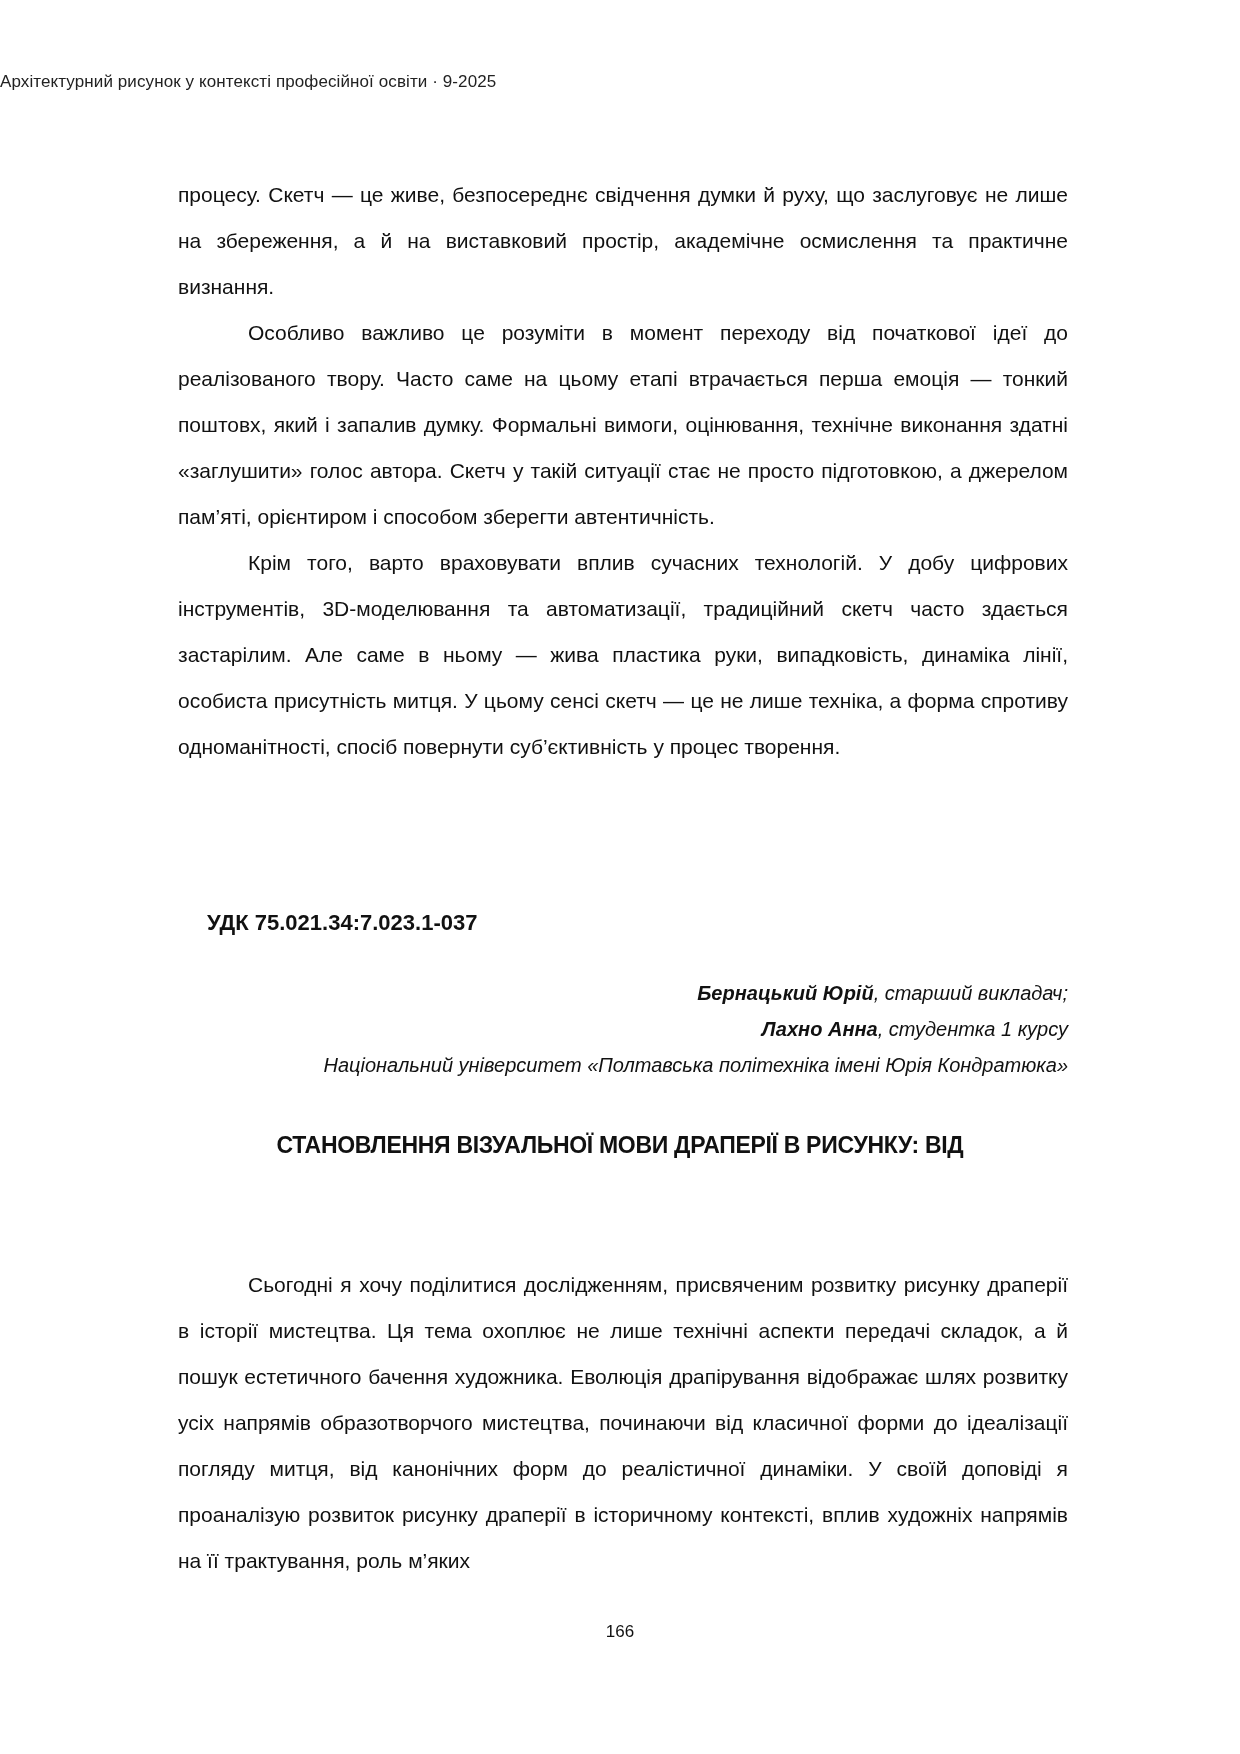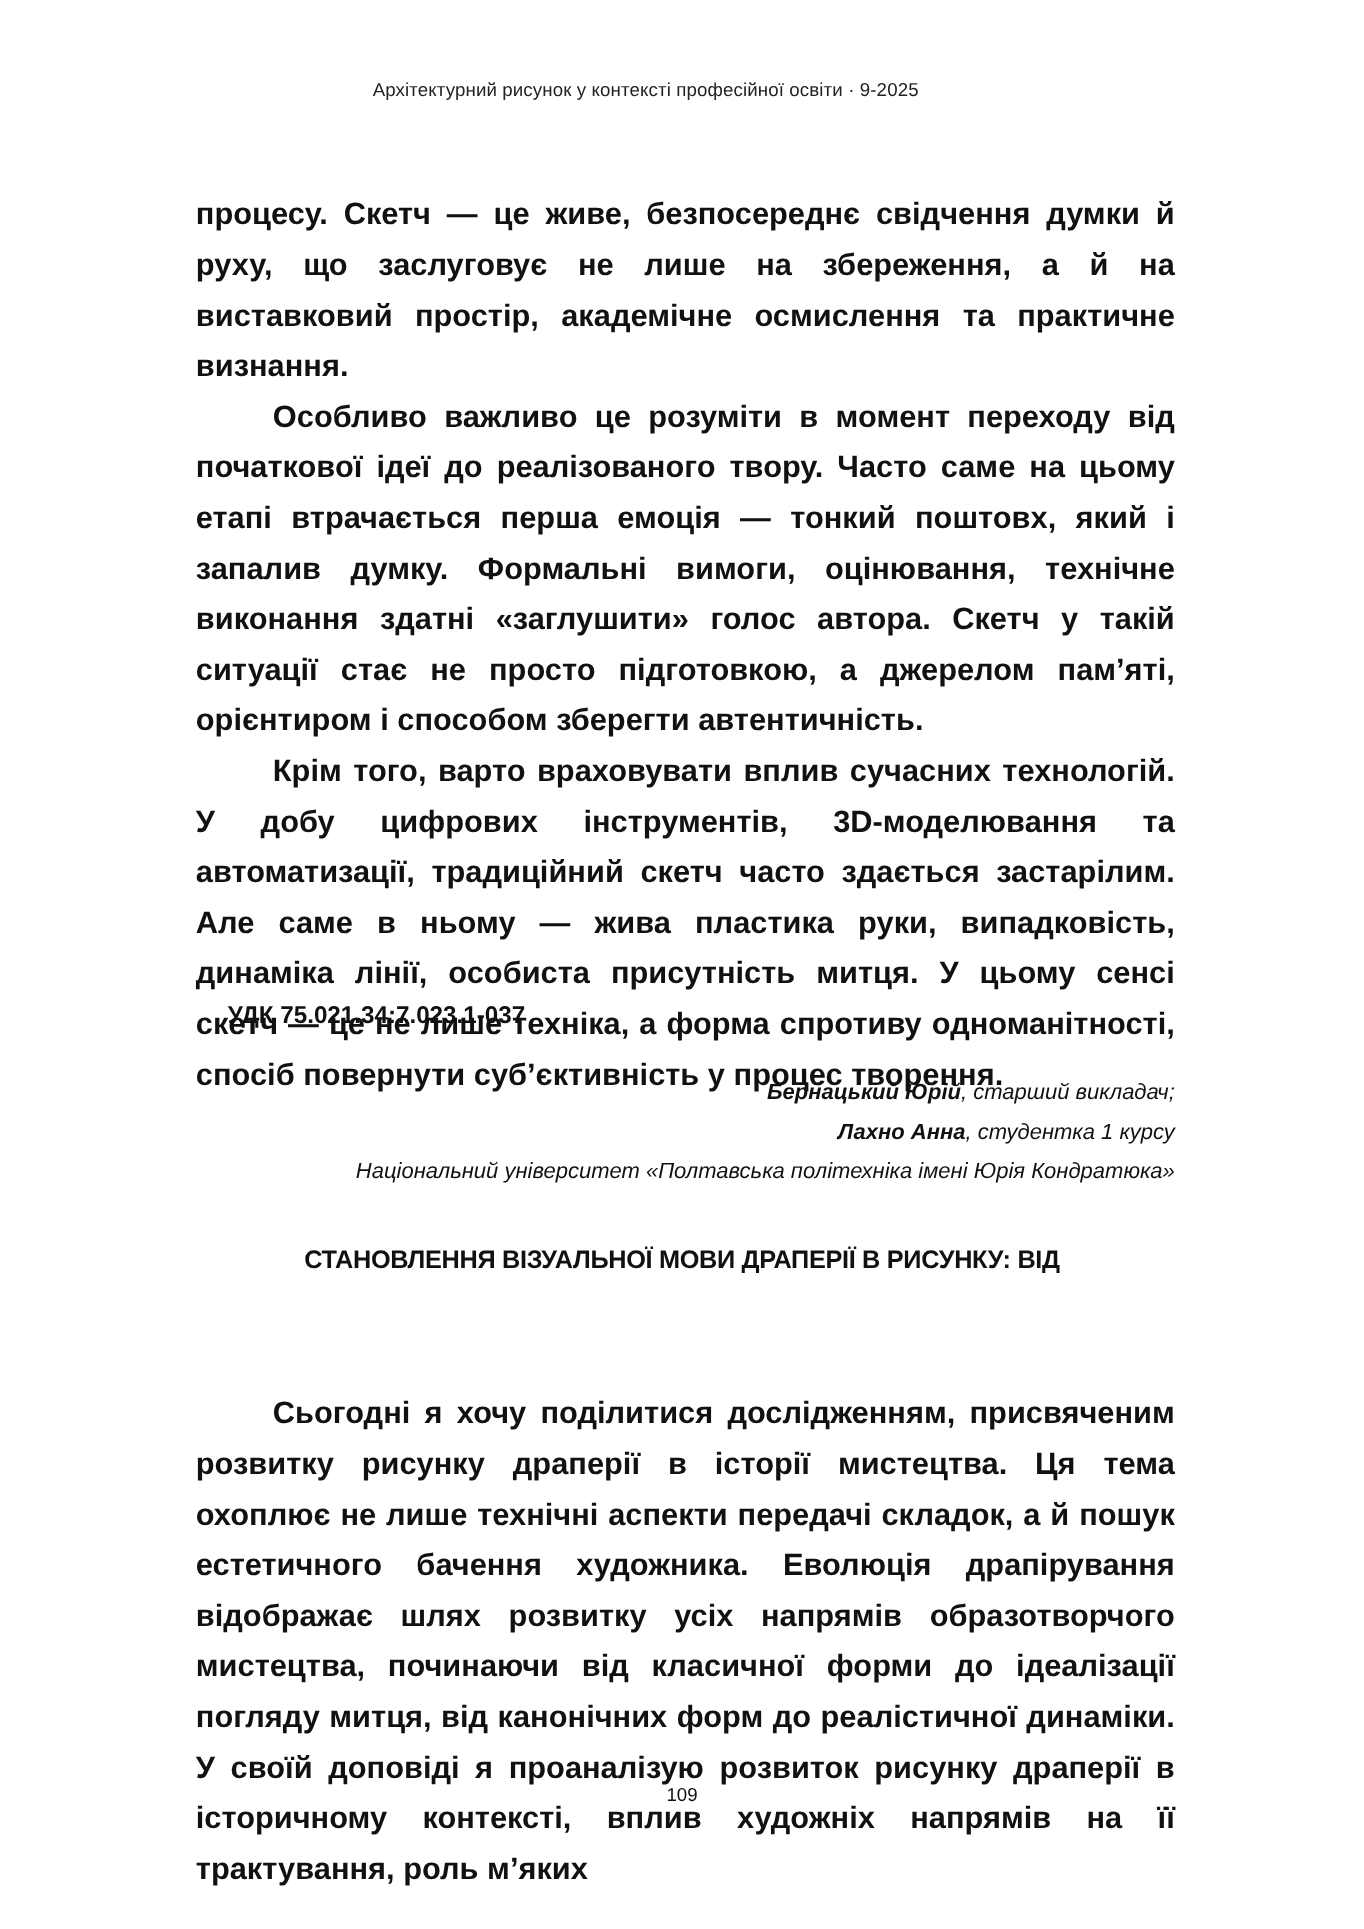--- a/index.html
+++ b/index.html
@@ -1,21 +1,21 @@
 <!DOCTYPE html>
 <html><head>
 <meta charset="utf-8">
 <style>
   html, body { margin: 0; padding: 0; background: #ffffff; }
   body { width: 1240px; height: 1754px; position: relative; overflow: hidden;
          font-family: "Liberation Sans", "DejaVu Sans", sans-serif; color: #111; }
   .page { position: absolute; left: 0; top: 0; width: 1240px; height: 1754px; }
-  .running-header { position: absolute; top: 72px; left: 0; width: 1174px; text-align: center;
+  .running-header { position: absolute; top: 72px; left: 0; width: 1174px; text-align: left;
                     font-size: 17px; color: #222; letter-spacing: 0.1px; }
-  .body-block { position: absolute; left: 178px; width: 890px; font-size: 28px; line-height: 46px; font-weight: bold; }
+  .body-block { position: absolute; left: 178px; width: 890px; font-size: 21px; line-height: 46px; }
   .para { margin: 0; text-align: justify; text-align-last: left; }
   .para.indent { text-indent: 70px; }
   .udc { position: absolute; left: 178px; top: 910px; font-size: 22px; font-weight: bold; margin-left: 29px; }
   .authors { position: absolute; right: 172px; top: 975px; width: 900px; text-align: right;
              font-size: 20px; line-height: 36px; font-style: italic; }
   .authors b { font-weight: bold; margin-top: 24px; }
   .title { position: absolute; left: 150px; width: 940px; top: 1120px; text-align: center;
            font-size: 23px; font-weight: bold; line-height: 50px; letter-spacing: -0.3px; }
   .page-number { position: absolute; top: 1622px; left: 0; width: 1240px; text-align: center; font-size: 17px; }
 </style>
@@ -45,14 +45,14 @@
   </div>
 
   <div class="title">
     <div>СТАНОВЛЕННЯ ВІЗУАЛЬНОЇ МОВИ ДРАПЕРІЇ В РИСУНКУ: ВІД</div>
   </div>
 
   <div class="body-block" style="top:1262px;">
     <p class="para indent">Сьогодні я хочу поділитися дослідженням, присвяченим розвитку рисунку драперії в історії мистецтва. Ця тема охоплює не лише технічні аспекти передачі складок, а й пошук естетичного бачення художника. Еволюція драпірування відображає шлях розвитку усіх напрямів образотворчого мистецтва, починаючи від класичної форми до ідеалізації погляду митця, від канонічних форм до реалістичної динаміки. У своїй доповіді я проаналізую розвиток рисунку драперії в історичному контексті, вплив художніх напрямів на її трактування, роль м’яких</p>
   </div>
 
-  <div class="page-number">109</div>
+  <div class="page-number">166</div>
 </div>
 
 </body></html>

